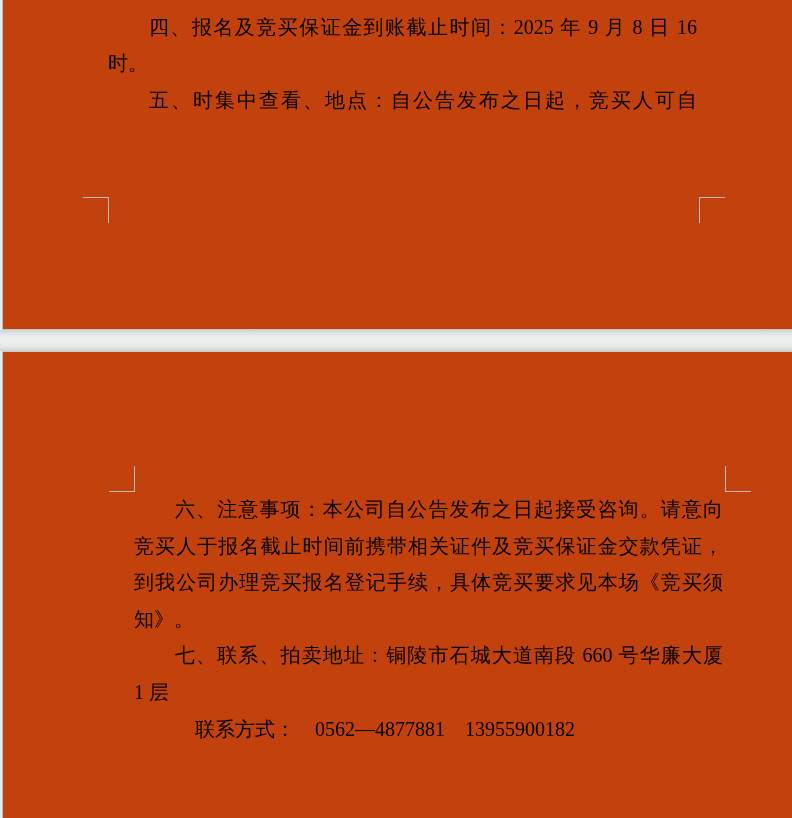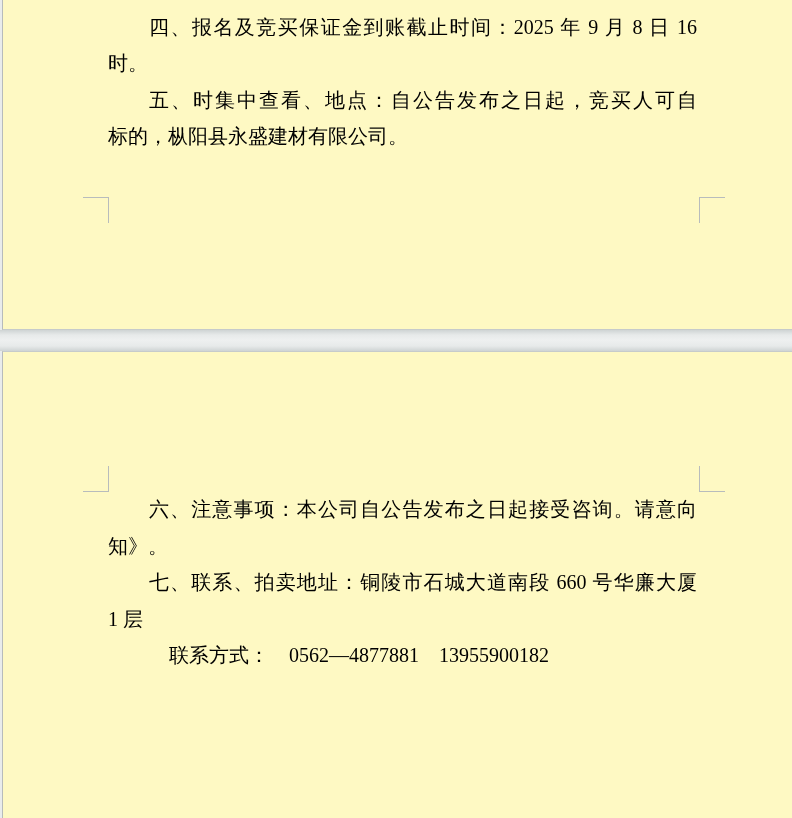--- a/index.html
+++ b/index.html
@@ -4,66 +4,67 @@
 <style>
   html,body{margin:0;padding:0;}
   body{
     width:792px;height:818px;overflow:hidden;
     background:#e9ecec;
     font-family:"Liberation Serif","DejaVu Serif",serif;
     position:relative;
   }
   .canvas{position:absolute;inset:0;}
   .page{
-    position:absolute;left:2px;width:790px;background:#fef9c3;
+    position:absolute;left:2px;width:790px;background:#c2410c;
     border-left:1px solid #b7bbbb;
   }
   .page1{top:0;height:329px;border-bottom:1px solid #c6cbcb;}
   .page2{top:351px;height:467px;border-top:1px solid #c6cbcb;}
   .gap{
     position:absolute;left:0;top:330px;width:792px;height:21px;
     background:linear-gradient(180deg,#cfd4d4 0px,#e7eaea 5px,#eef0f0 10px,#e7eaea 16px,#cfd4d4 21px);
   }
   .textcol{
     position:absolute;left:105px;width:589px;
     font-size:20px;color:#000;
   }
   .tc1{top:9px;line-height:36.4px;}
-  .tc2{top:139px;line-height:36.6px;}
+  .tc2{top:139px;line-height:36.6px;margin-left:26px;}
   .ln{white-space:pre-wrap;}
   .j{text-align:justify;text-align-last:justify;text-justify:inter-character;}
   .ind2{padding-left:41px;}
   .ind3{padding-left:61px;}
   .mark{position:absolute;width:25px;height:25px;}
   .mk-bl{left:-25px;border-top:1px solid #b8bcbc;border-right:1px solid #b8bcbc;}
   .mk-br{left:591px;border-top:1px solid #b8bcbc;border-left:1px solid #b8bcbc;}
   .mk-tl{left:-25px;border-bottom:1px solid #b8bcbc;border-right:1px solid #b8bcbc;}
   .mk-tr{left:591px;border-bottom:1px solid #b8bcbc;border-left:1px solid #b8bcbc;}
 </style>
 </head>
 <body>
 
 <div class="canvas">
 
   <div class="page page1">
     <div class="textcol tc1">
       <div class="ln j ind2">四、报名及竞买保证金到账截止时间：2025 年 9 月 8 日 16</div>
       <div class="ln">时。</div>
       <div class="ln j ind2">五、时集中查看、地点：自公告发布之日起，竞买人可自</div>
-      <div class="ln">标的，枞阳县永盛建材有限公司。</div>
       <div class="mark mk-bl" style="top:188px"></div>
       <div class="mark mk-br" style="top:188px"></div>
     </div>
   </div>
 
   <div class="gap"></div>
 
   <div class="page page2">
     <div class="textcol tc2">
       <div class="ln j ind2">六、注意事项：本公司自公告发布之日起接受咨询。请意向</div>
+      <div class="ln j">竞买人于报名截止时间前携带相关证件及竞买保证金交款凭证，</div>
+      <div class="ln j">到我公司办理竞买报名登记手续，具体竞买要求见本场《竞买须</div>
       <div class="ln">知》。</div>
       <div class="ln j ind2">七、联系、拍卖地址：铜陵市石城大道南段 660 号华廉大厦</div>
       <div class="ln">1 层</div>
       <div class="ln ind3">联系方式：　0562—4877881　13955900182</div>
       <div class="mark mk-tl" style="top:-25px"></div>
       <div class="mark mk-tr" style="top:-25px"></div>
     </div>
   </div>
 
 </div>

